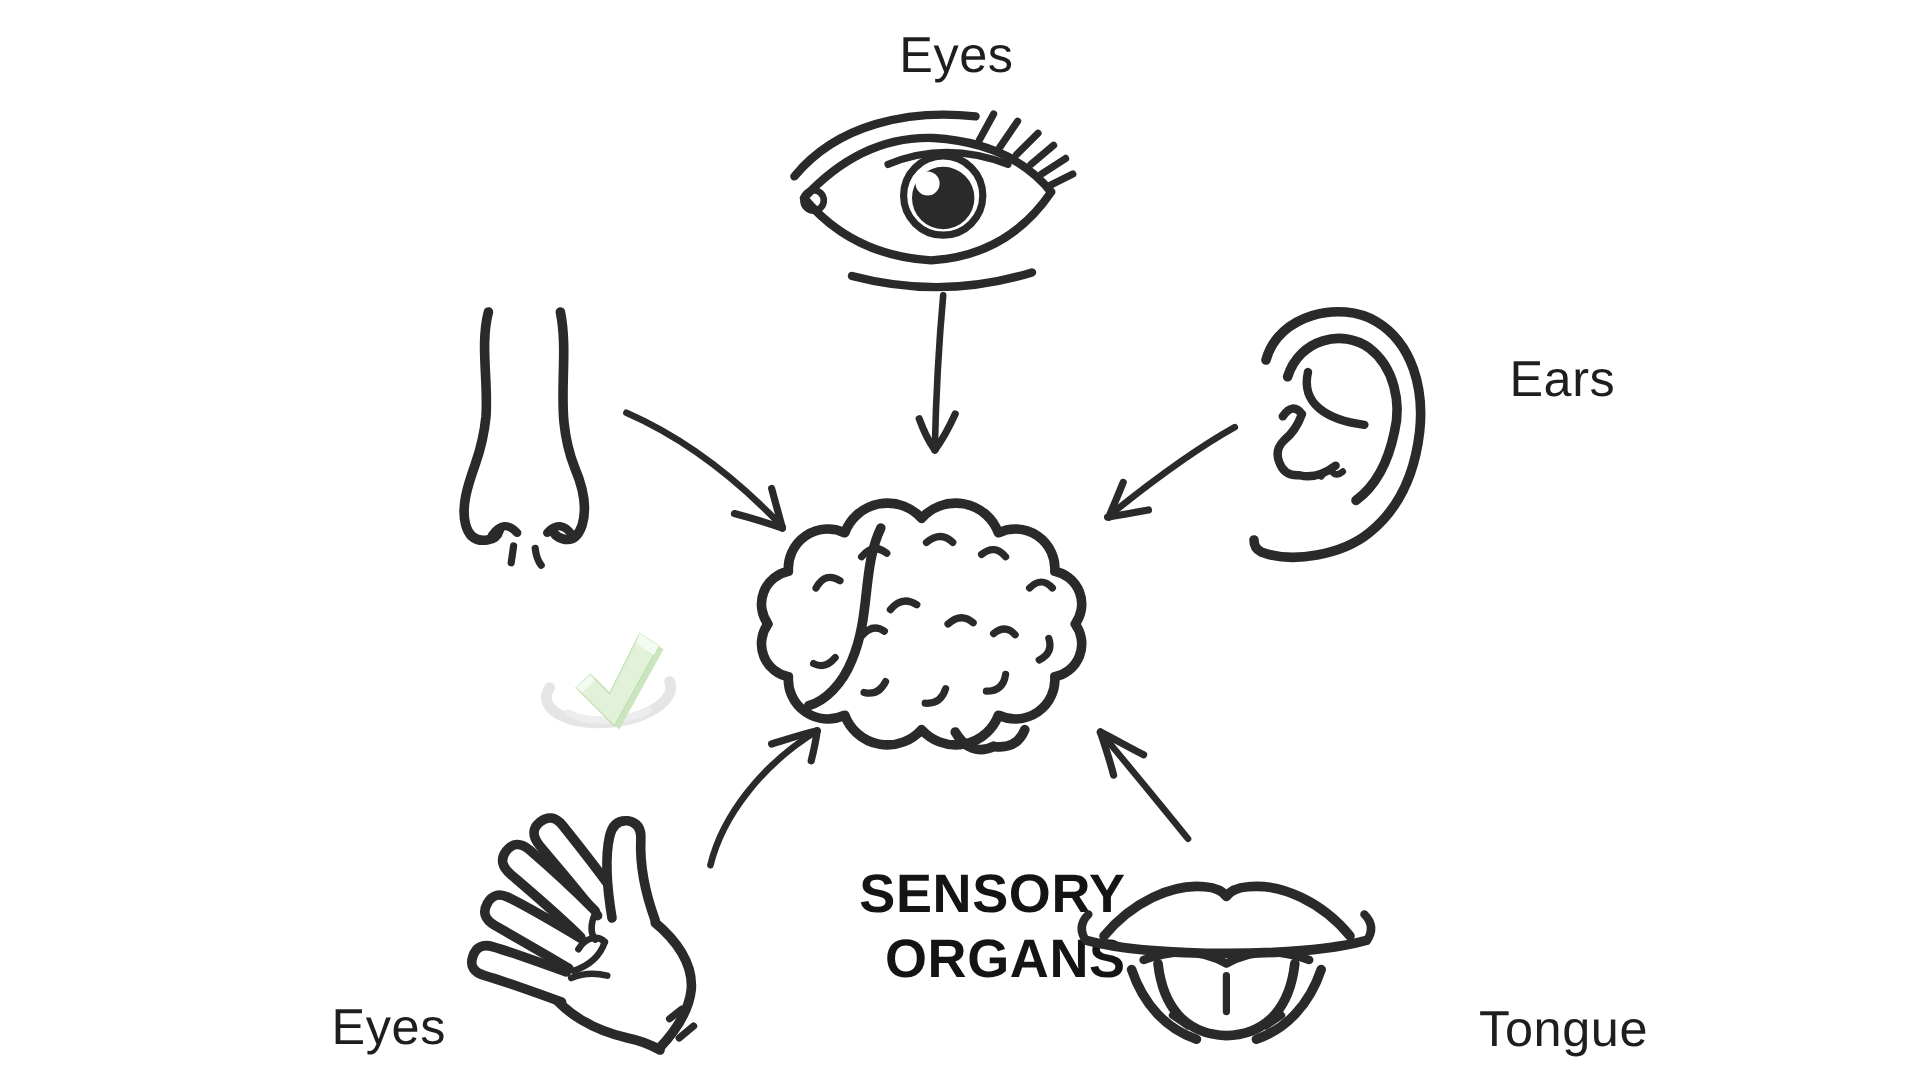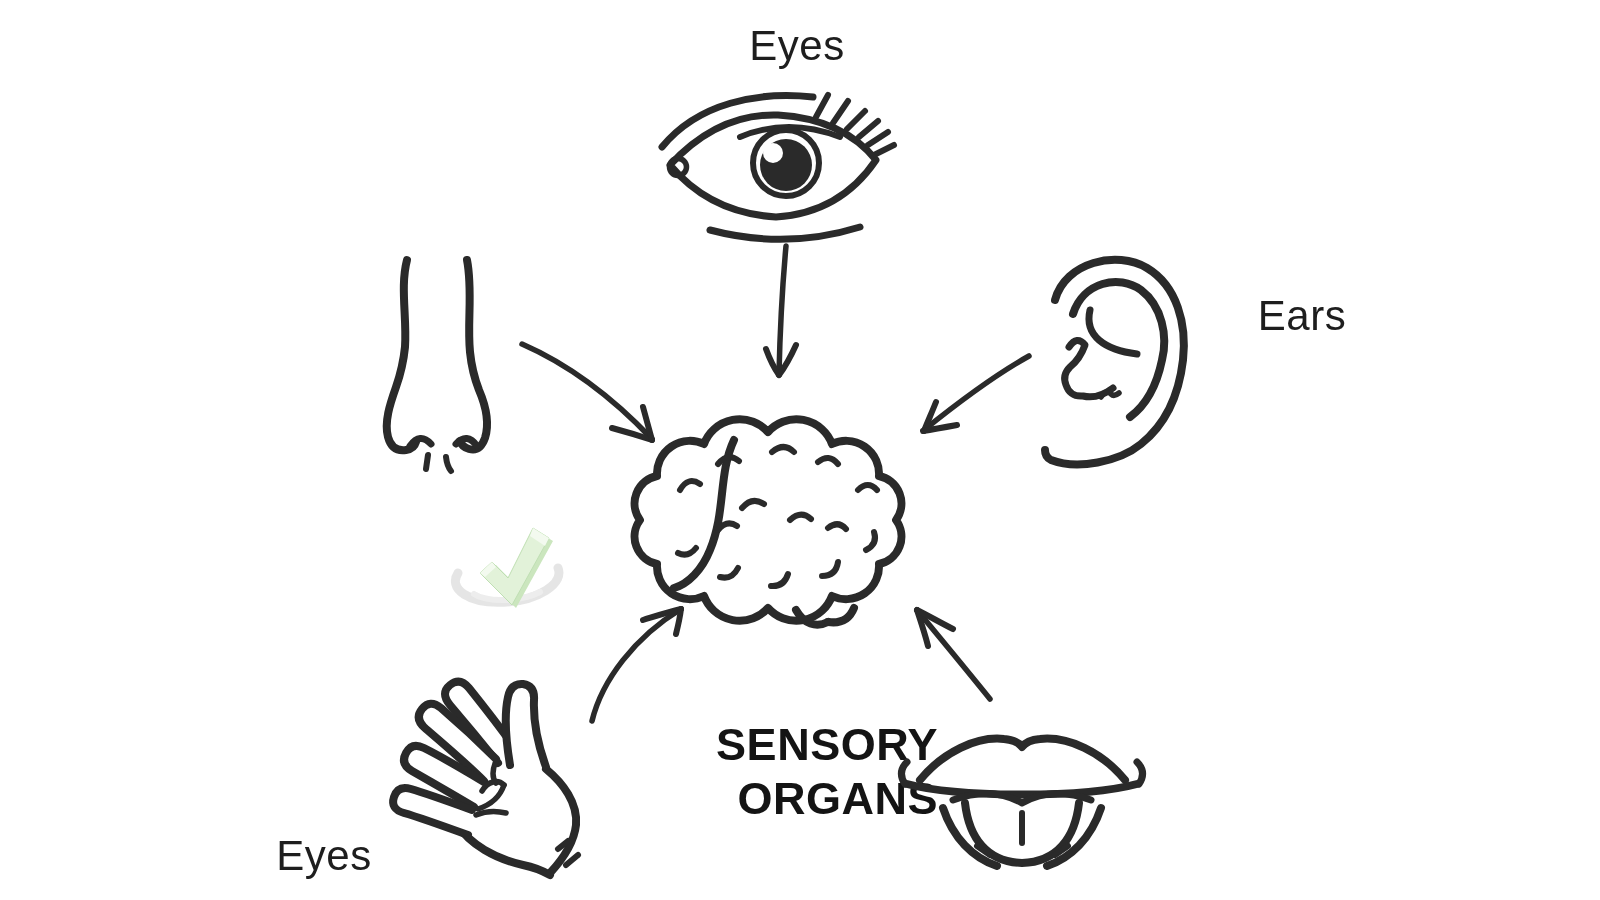--- a/index.html
+++ b/index.html
@@ -31,20 +31,21 @@
   #arrows{left:0;top:0;pointer-events:none;}
 </style>
 </head>
 <body>
 
 <div id="stage">
 
   <div class="label" style="left:687px;top:22px;">Eyes</div>
   <div class="label" style="left:1192px;top:292px;text-align:center;">Ears</div>
   <div class="label" style="left:214px;top:832px;">Eyes</div>
+  <div class="label" style="left:1193px;top:834px;">Tongue</div>
 
   <div class="title">
     <div>SENSORY</div>
     <div>ORGANS</div>
   </div>
 
   <svg style="left:648px;top:85px;" width="250" height="165" viewBox="0 0 250 165">
     <path class="ink w7" d="M 14,62 C 50,18 110,6 165,12"></path>
     <path class="ink w7 fillwhite" d="M 22,80 Q 70,28 130,30 Q 195,34 228,75 Q 192,128 128,132 Q 62,128 22,80 Z"></path>
     <path class="ink w6" d="M 92,52 Q 140,32 192,52"></path>

